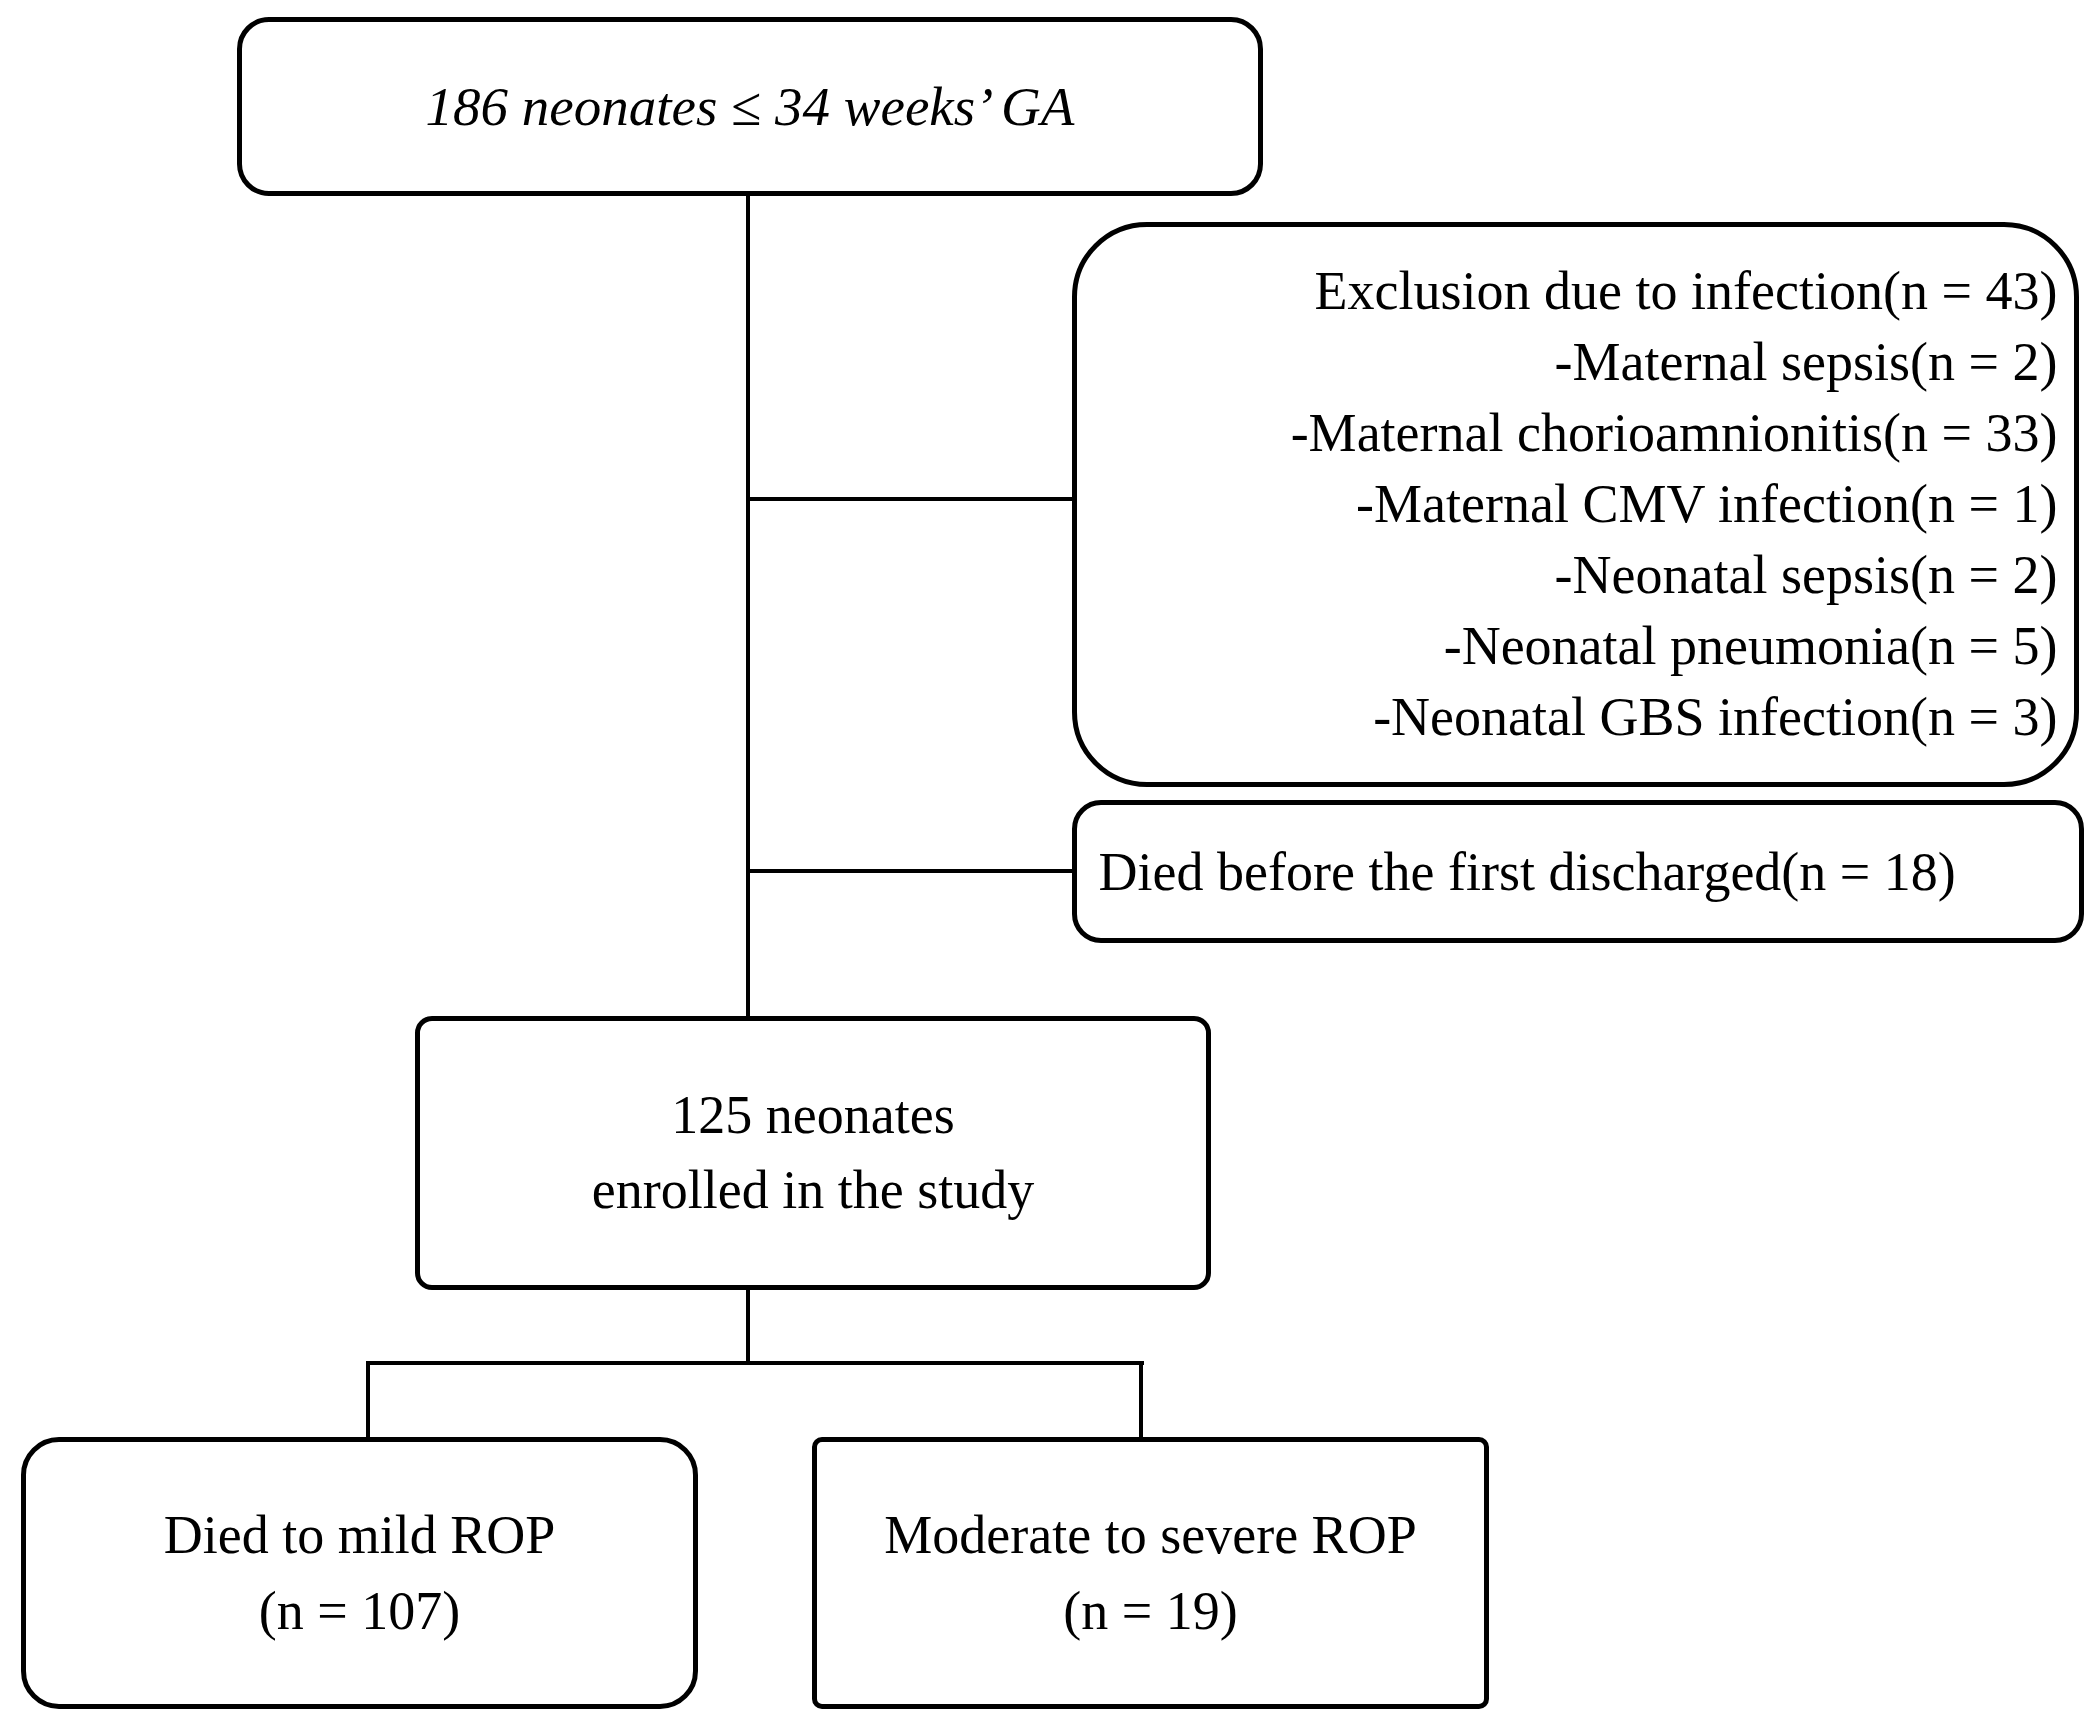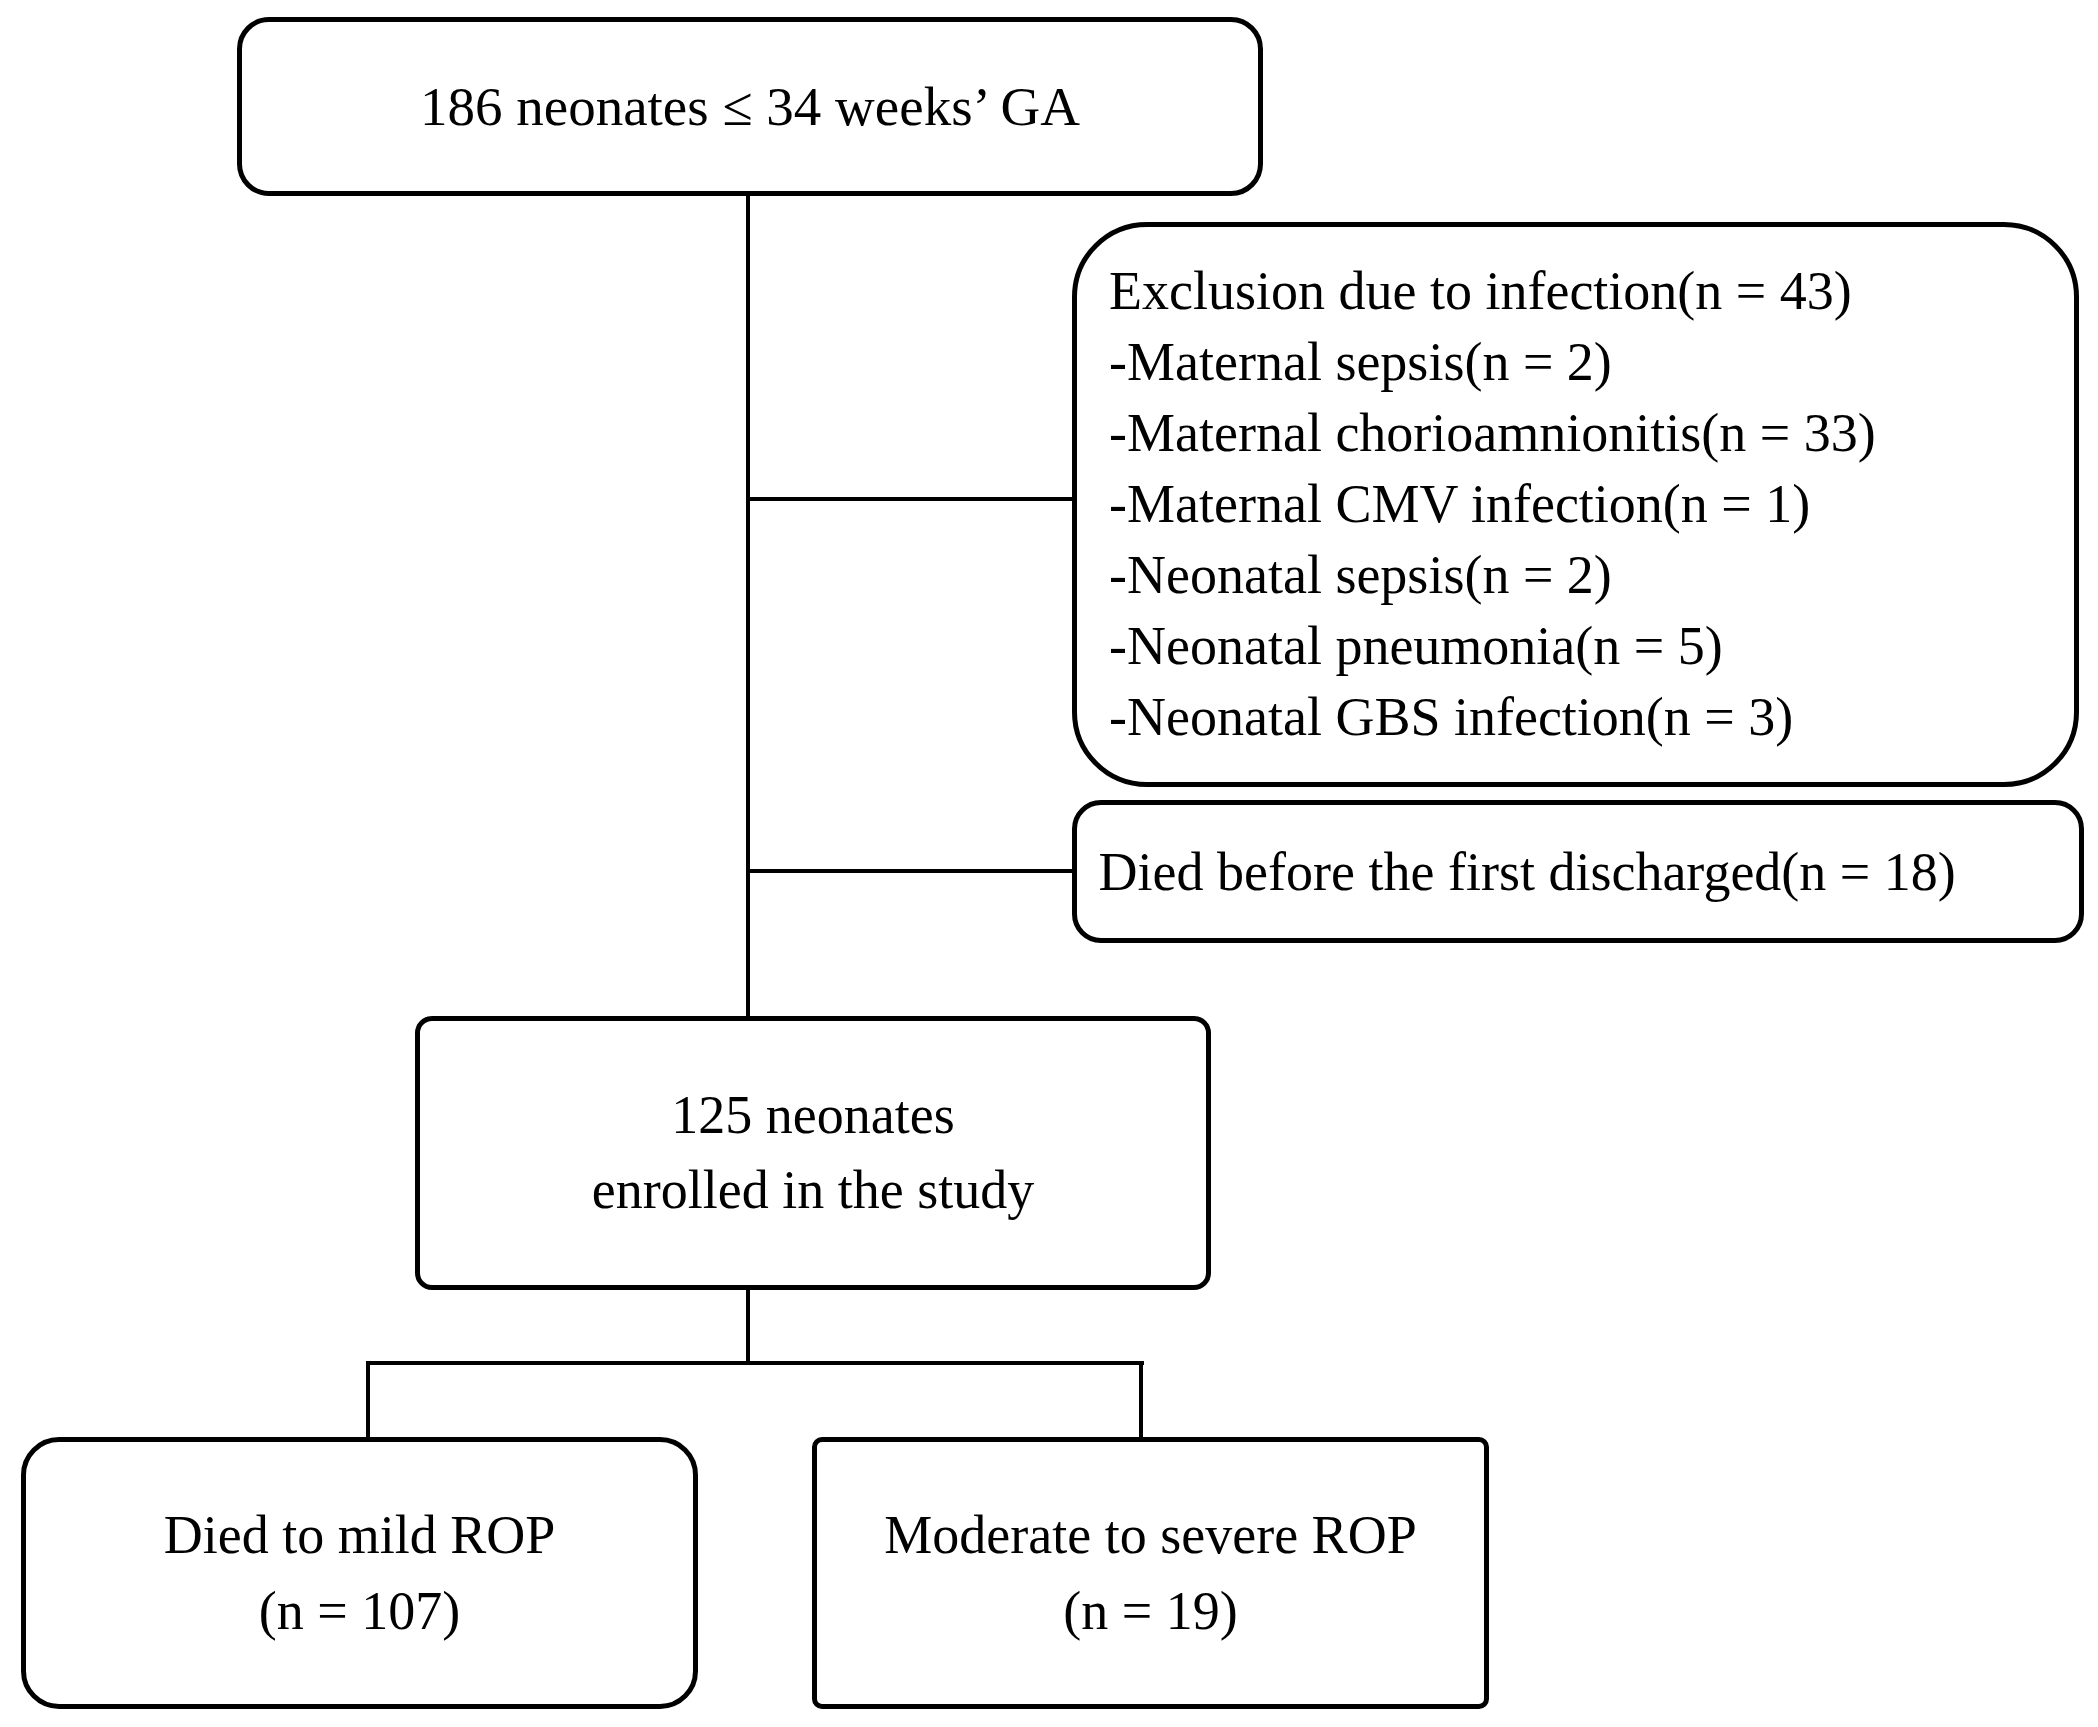--- a/index.html
+++ b/index.html
@@ -27,29 +27,31 @@
   .node.centered { align-items: center; text-align: center; }
   .line-seg {
     position: absolute;
     background: #000000;
   }
   
   #box-top {
     left: 237px; top: 16.6px; width: 1026px; height: 179px;
     border-radius: 32px;
     font-size: 55px;
+    font-style: italic;
   }
   
   #box-exclusion {
     left: 1072px; top: 222px; width: 1007px; height: 565px;
     border-radius: 75px;
     font-size: 54px;
     line-height: 71px;
     padding: 25px 16.6px 25px 32px;
     justify-content: center;
+    align-items: flex-end;
   }
   
   #box-died {
     left: 1072px; top: 800px; width: 1012px; height: 143px;
     border-radius: 29px;
     font-size: 54px;
     padding-left: 21.6px;
   }
   
   #box-enrolled {

